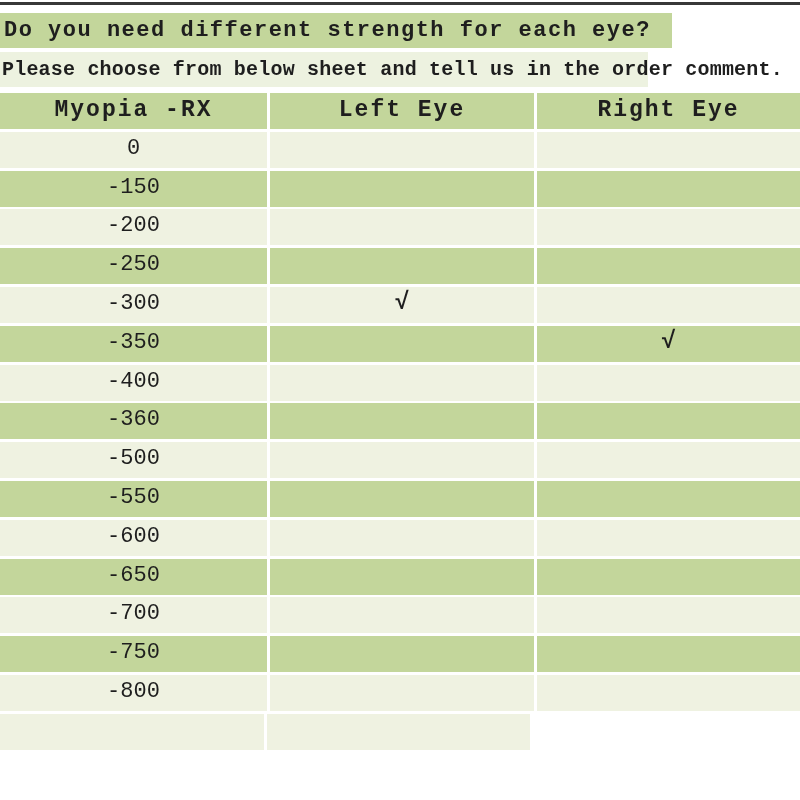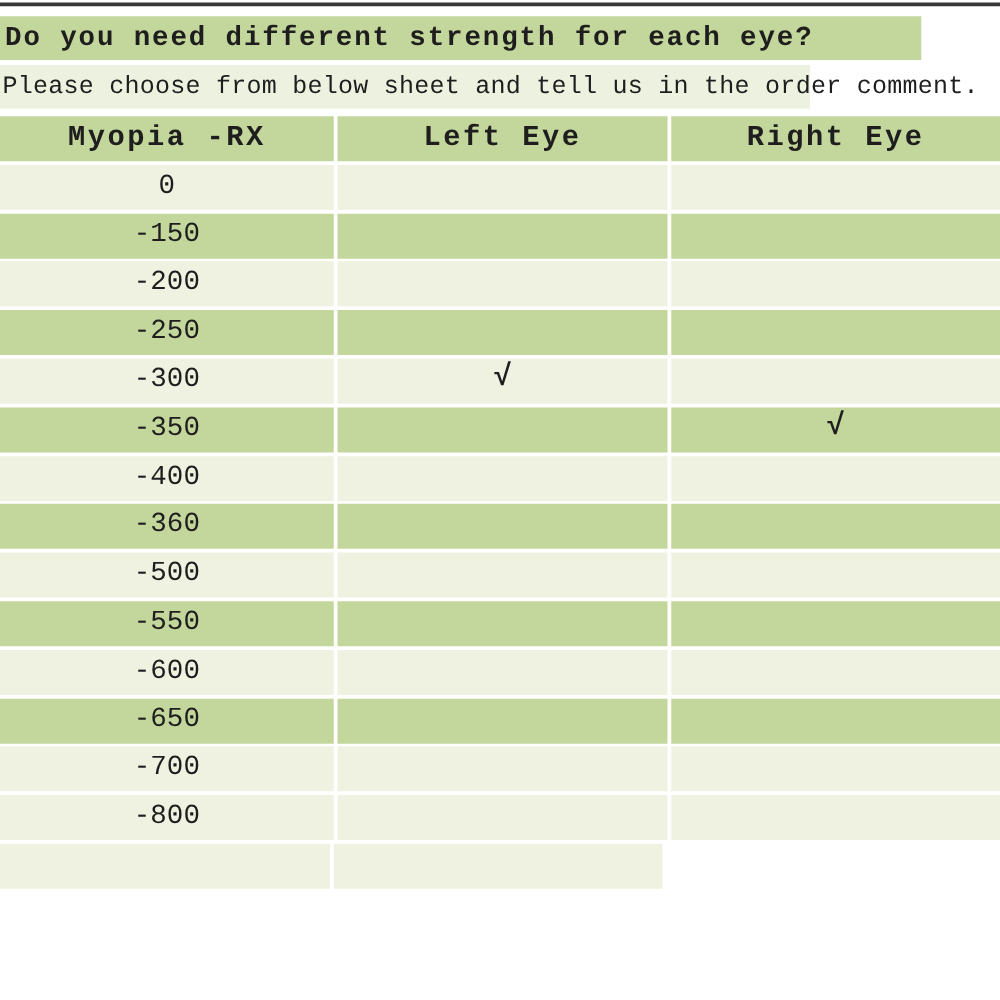--- a/index.html
+++ b/index.html
@@ -23,21 +23,21 @@
     left: 0;
     top: 2px;
     width: 800px;
     height: 3px;
     background: var(--topline, #383838);
   }
   .title-band {
     position: absolute;
     left: 0;
     top: 13px;
-    width: 737px;
+    width: 672px;
     height: 35px;
     line-height: 35px;
     background: var(--green, #c3d69b);
     font-weight: bold;
     font-size: 22px;
     letter-spacing: 1.5px;
     padding-left: 4px;
     box-sizing: border-box;
     white-space: nowrap;
   }
@@ -47,20 +47,21 @@
     top: 52px;
     width: 648px;
     height: 35px;
     line-height: 36px;
     background: var(--subtitle_bg, #edf2e0);
     font-size: 20px;
     letter-spacing: 0.2px;
     padding-left: 2px;
     box-sizing: border-box;
     white-space: nowrap;
+    font-weight: bold;
   }
   .table {
     position: absolute;
     left: 0;
     top: 93px;
     width: 800px;
   }
   .row {
     display: flex;
     height: 34px;
@@ -164,20 +165,25 @@
         <div class="row green">
           <div class="cell c1">-650</div>
           <div class="cell c2"></div>
           <div class="cell c3"></div>
         </div>
         <div class="row cream">
           <div class="cell c1">-700</div>
           <div class="cell c2"></div>
           <div class="cell c3"></div>
         </div>
+        <div class="row green">
+          <div class="cell c1">-750</div>
+          <div class="cell c2"></div>
+          <div class="cell c3"></div>
+        </div>
         <div class="row cream">
           <div class="cell c1">-800</div>
           <div class="cell c2"></div>
           <div class="cell c3"></div>
         </div>
         <div class="row cream">
           <div class="cell c2"></div>
           <div class="cell c3"></div>
         </div>
       </div>

